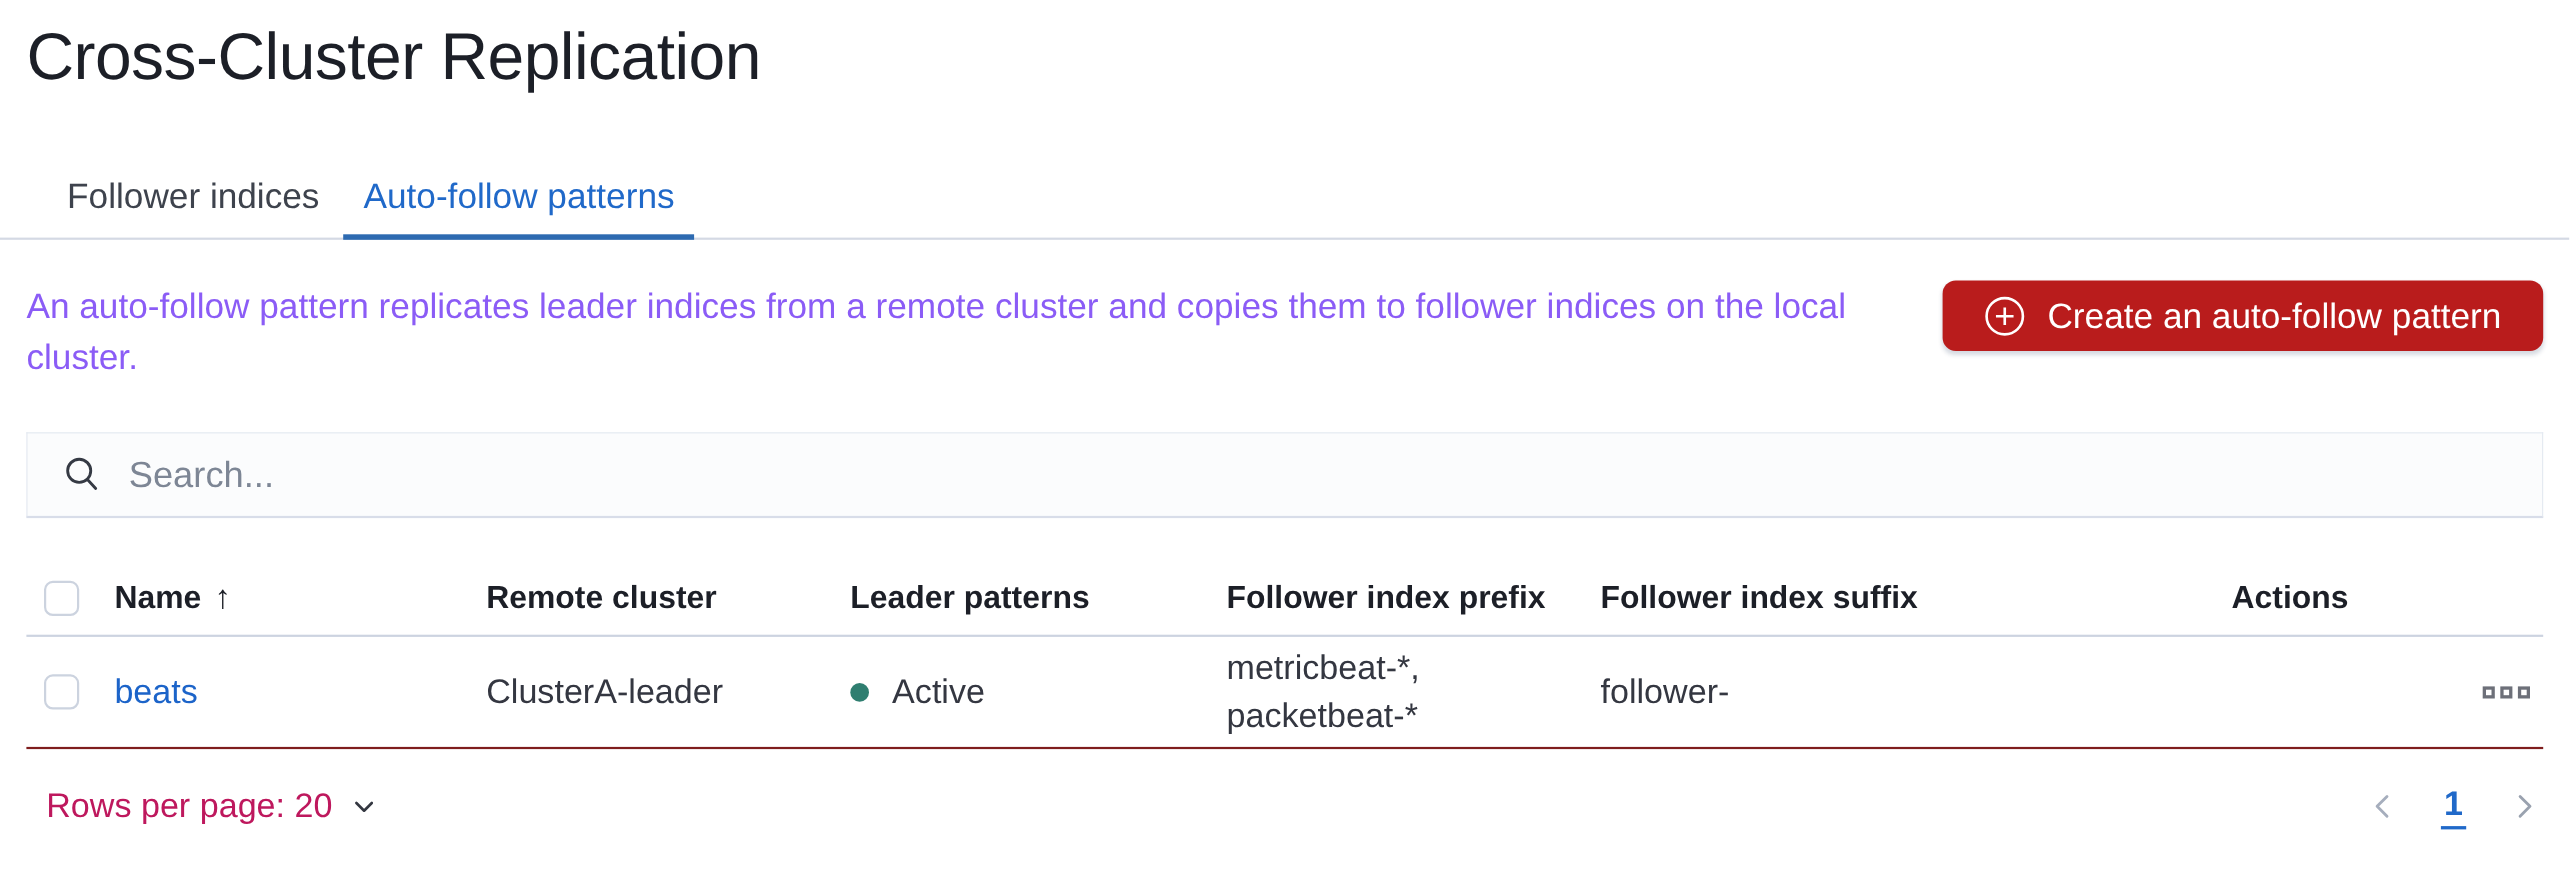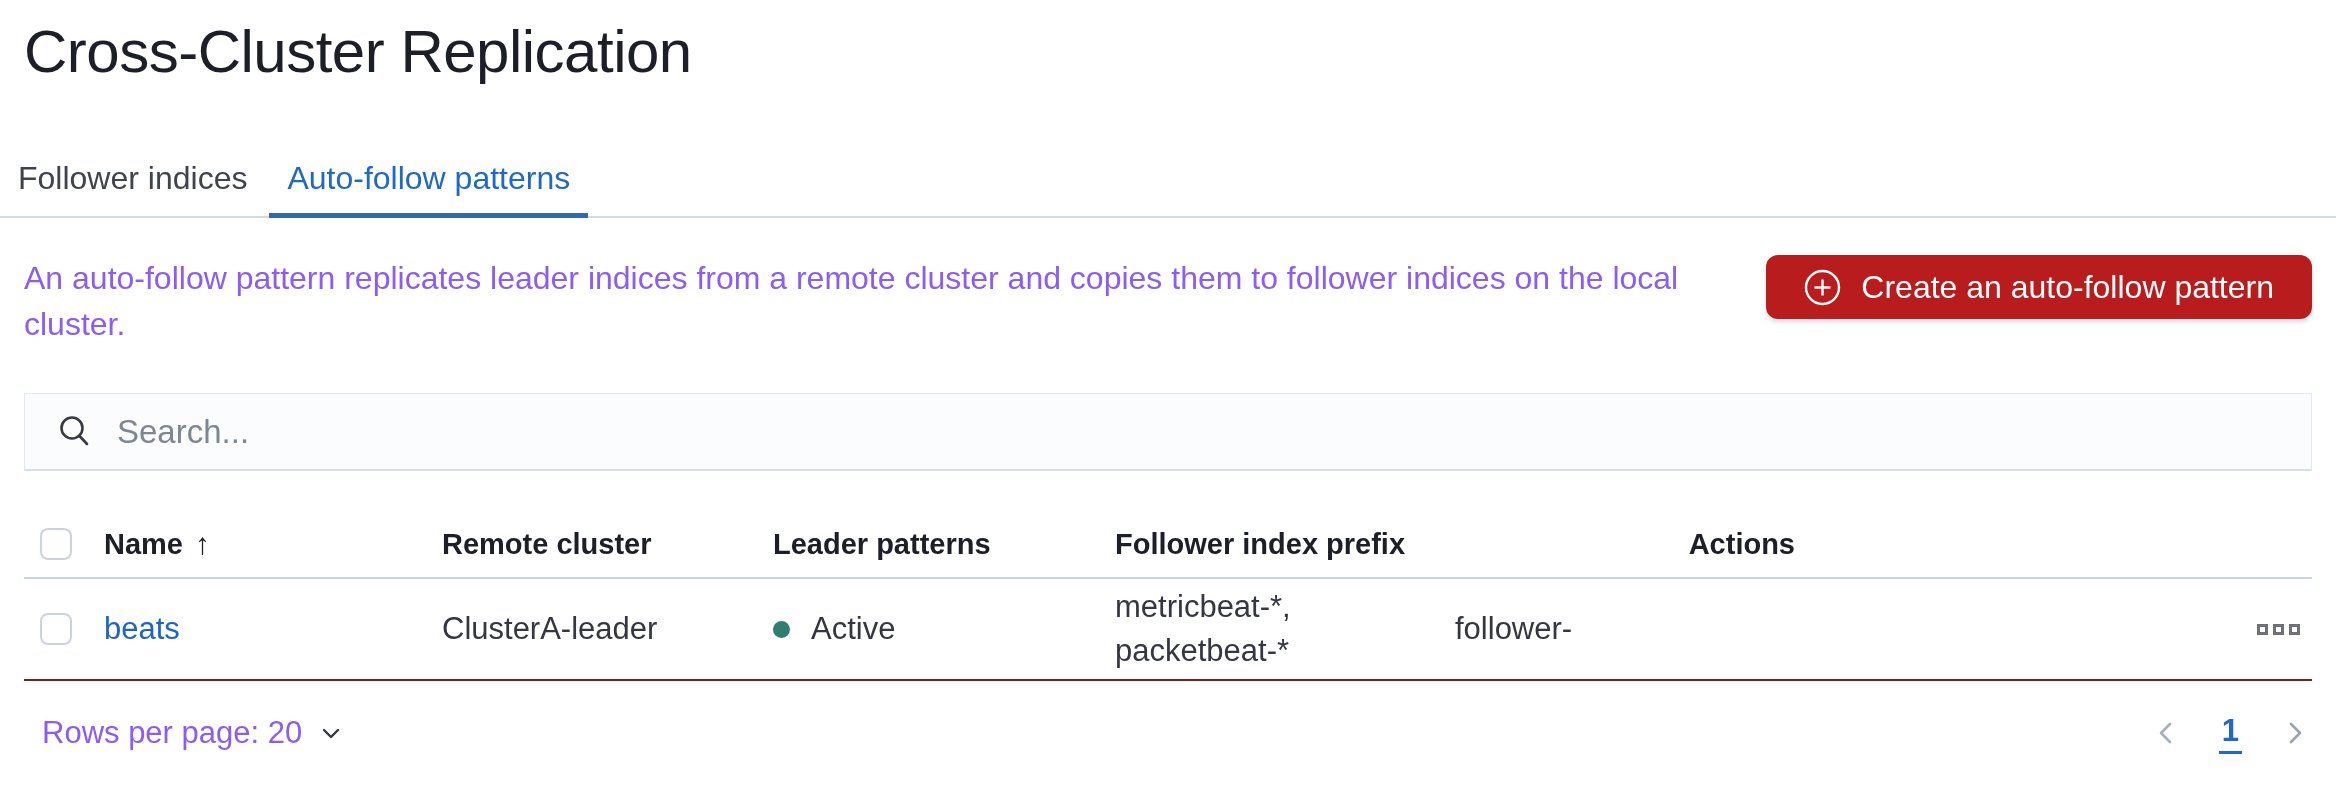--- a/index.html
+++ b/index.html
@@ -10,21 +10,21 @@
     font-family:"Liberation Sans", sans-serif;
     padding:0 24px;
   }
   
   .page-title {
     margin:14px 0 0 0; font-size:60px; line-height:76px; font-weight:400;
     color:#1c1f27; letter-spacing:-0.5px;
   }
   
   .tabs {
-    display:flex; gap:4px; margin:60px -24px 2px -24px; 
+    display:flex; gap:4px; margin:60px -24px 2px -24px; padding-left:43px;
     border-bottom:2px solid #d4d9e4;
   }
   .tab {
     position:relative; font-size:32px; line-height:40px;
     padding:8px 18px 18px 18px; color:#3e434d; cursor:pointer; white-space:nowrap;
   }
   .tab.active { color:#2069c9; }
   .tab.active::after {
     content:""; position:absolute; left:0; right:0; bottom:-2px; height:5px;
     background:#2d6ab1;
@@ -88,21 +88,21 @@
   }
   .actions-btn i {
     width:11px; height:11px; border:3px solid #6d7079; display:block;
   }
   
   .footer {
     margin-top:24px; display:flex; align-items:center; height:56px;
   }
   .rows-per-page {
     margin-left:18px; display:flex; align-items:center; gap:14px;
-    font-size:31px; color:#8b5cf6; cursor:pointer;
+    font-size:31px; color:#be185d; cursor:pointer;
   }
   .pager { margin-left:auto; display:flex; align-items:center; gap:36px; }
   .pager-chevron { display:flex; align-items:center; cursor:pointer; }
   .page-num {
     font-size:31px; font-weight:700; color:#2069c9;
     border-bottom:3px solid #2069c9; padding:0 3px 2px 3px; cursor:pointer;
   }
 </style>
 </head>
 <body>
@@ -142,20 +142,21 @@
       <div class="td cell-pad">
         <div class="checkbox"></div>
       </div>
       <div class="th">
         <span>Name</span>
         <span class="sort-arrow">↑</span>
       </div>
       <div class="th">Remote cluster</div>
       <div class="th">Leader patterns</div>
       <div class="th">Follower index prefix</div>
+      <div class="th">Follower index suffix</div>
       <div class="th right">Actions</div>
     </div>
 
     <div class="tr tbody-row">
       <div class="td cell-pad">
         <div class="checkbox"></div>
       </div>
       <div class="td">
         <a class="name-link">beats</a>
       </div>

